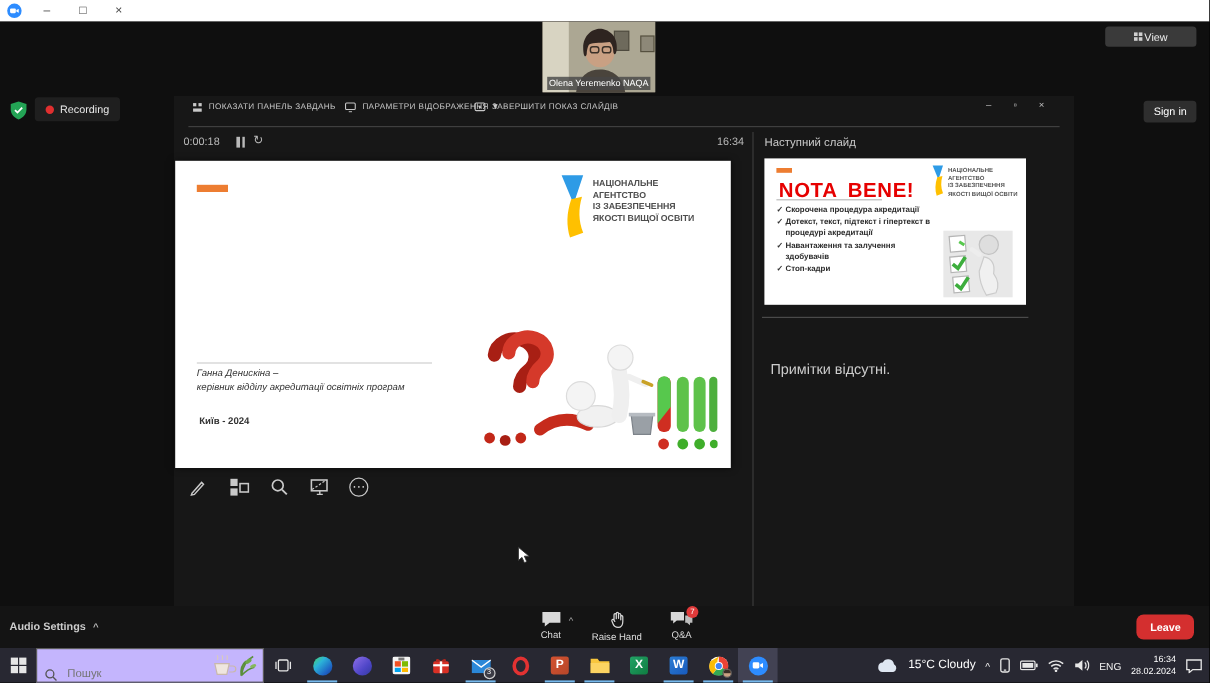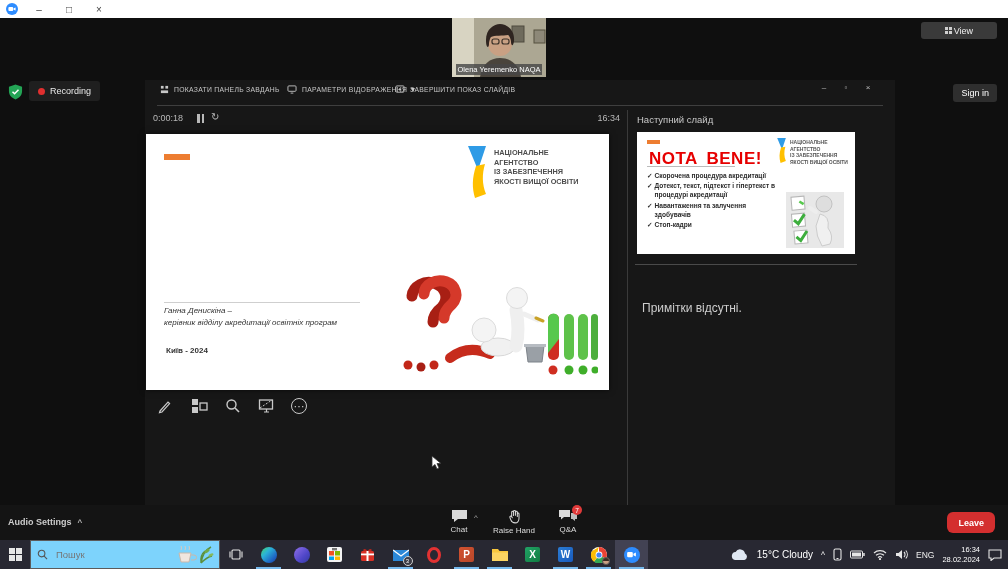--- a/index.html
+++ b/index.html
@@ -84,21 +84,21 @@
   .handgrp{left:492px;top:4px;width:44px;}
   .qagrp{left:548px;top:4px;width:40px;}
   .qabadge{position:absolute;right:-4px;top:-4px;min-width:10px;height:10px;border-radius:5px;background:#e03a3a;color:#fff;font-size:6.5px;display:flex;align-items:center;justify-content:center;padding:0 2px;}
   .leave{right:13px;top:7px;height:21px;background:#d42f2f;border-radius:6px;color:#fff;font-size:9px;font-weight:bold;display:flex;align-items:center;padding:0 11px;}
 
   
   .taskbar{left:0;top:540px;width:1008px;height:29px;background:#282832;display:flex;align-items:stretch;}
   .startbtn{width:30px;display:flex;align-items:center;justify-content:center;}
   .winlogo{display:grid;grid-template-columns:6px 6px;grid-template-rows:6px 6px;gap:1px;}
   .winlogo i{background:#e6e6e6;}
-  .searchbox{position:relative;width:190px;background:#7dd3fc;border:1px solid #5b5b5b;display:flex;align-items:center;padding:0 6px;}
+  .searchbox{position:relative;width:190px;background:#c4b5fd;border:1px solid #5b5b5b;display:flex;align-items:flex-end;padding:0 6px;}
   .searchbox input{border:none;outline:none;font-size:9.5px;color:#333;width:100px;margin-left:6px;background:transparent;}
   .searchdeco{position:absolute;right:4px;top:2px;width:44px;height:24px;}
   .taskview{width:32px;display:flex;align-items:center;justify-content:center;}
   .apps{display:flex;}
   .appcell{position:relative;width:33px;display:flex;align-items:center;justify-content:center;}
   .appcell.active{background:#424253;}
   .openbar{position:absolute;bottom:0;left:4px;right:4px;height:2px;background:#76b9ed;}
   .ic16{width:16px;height:16px;display:flex;align-items:center;justify-content:center;position:relative;}
   .circle{border-radius:50%;width:16px;height:16px;}
   .lettertile{width:15px;height:15px;border-radius:2px;color:#fff;font-size:10px;font-weight:bold;display:flex;align-items:center;justify-content:center;}

